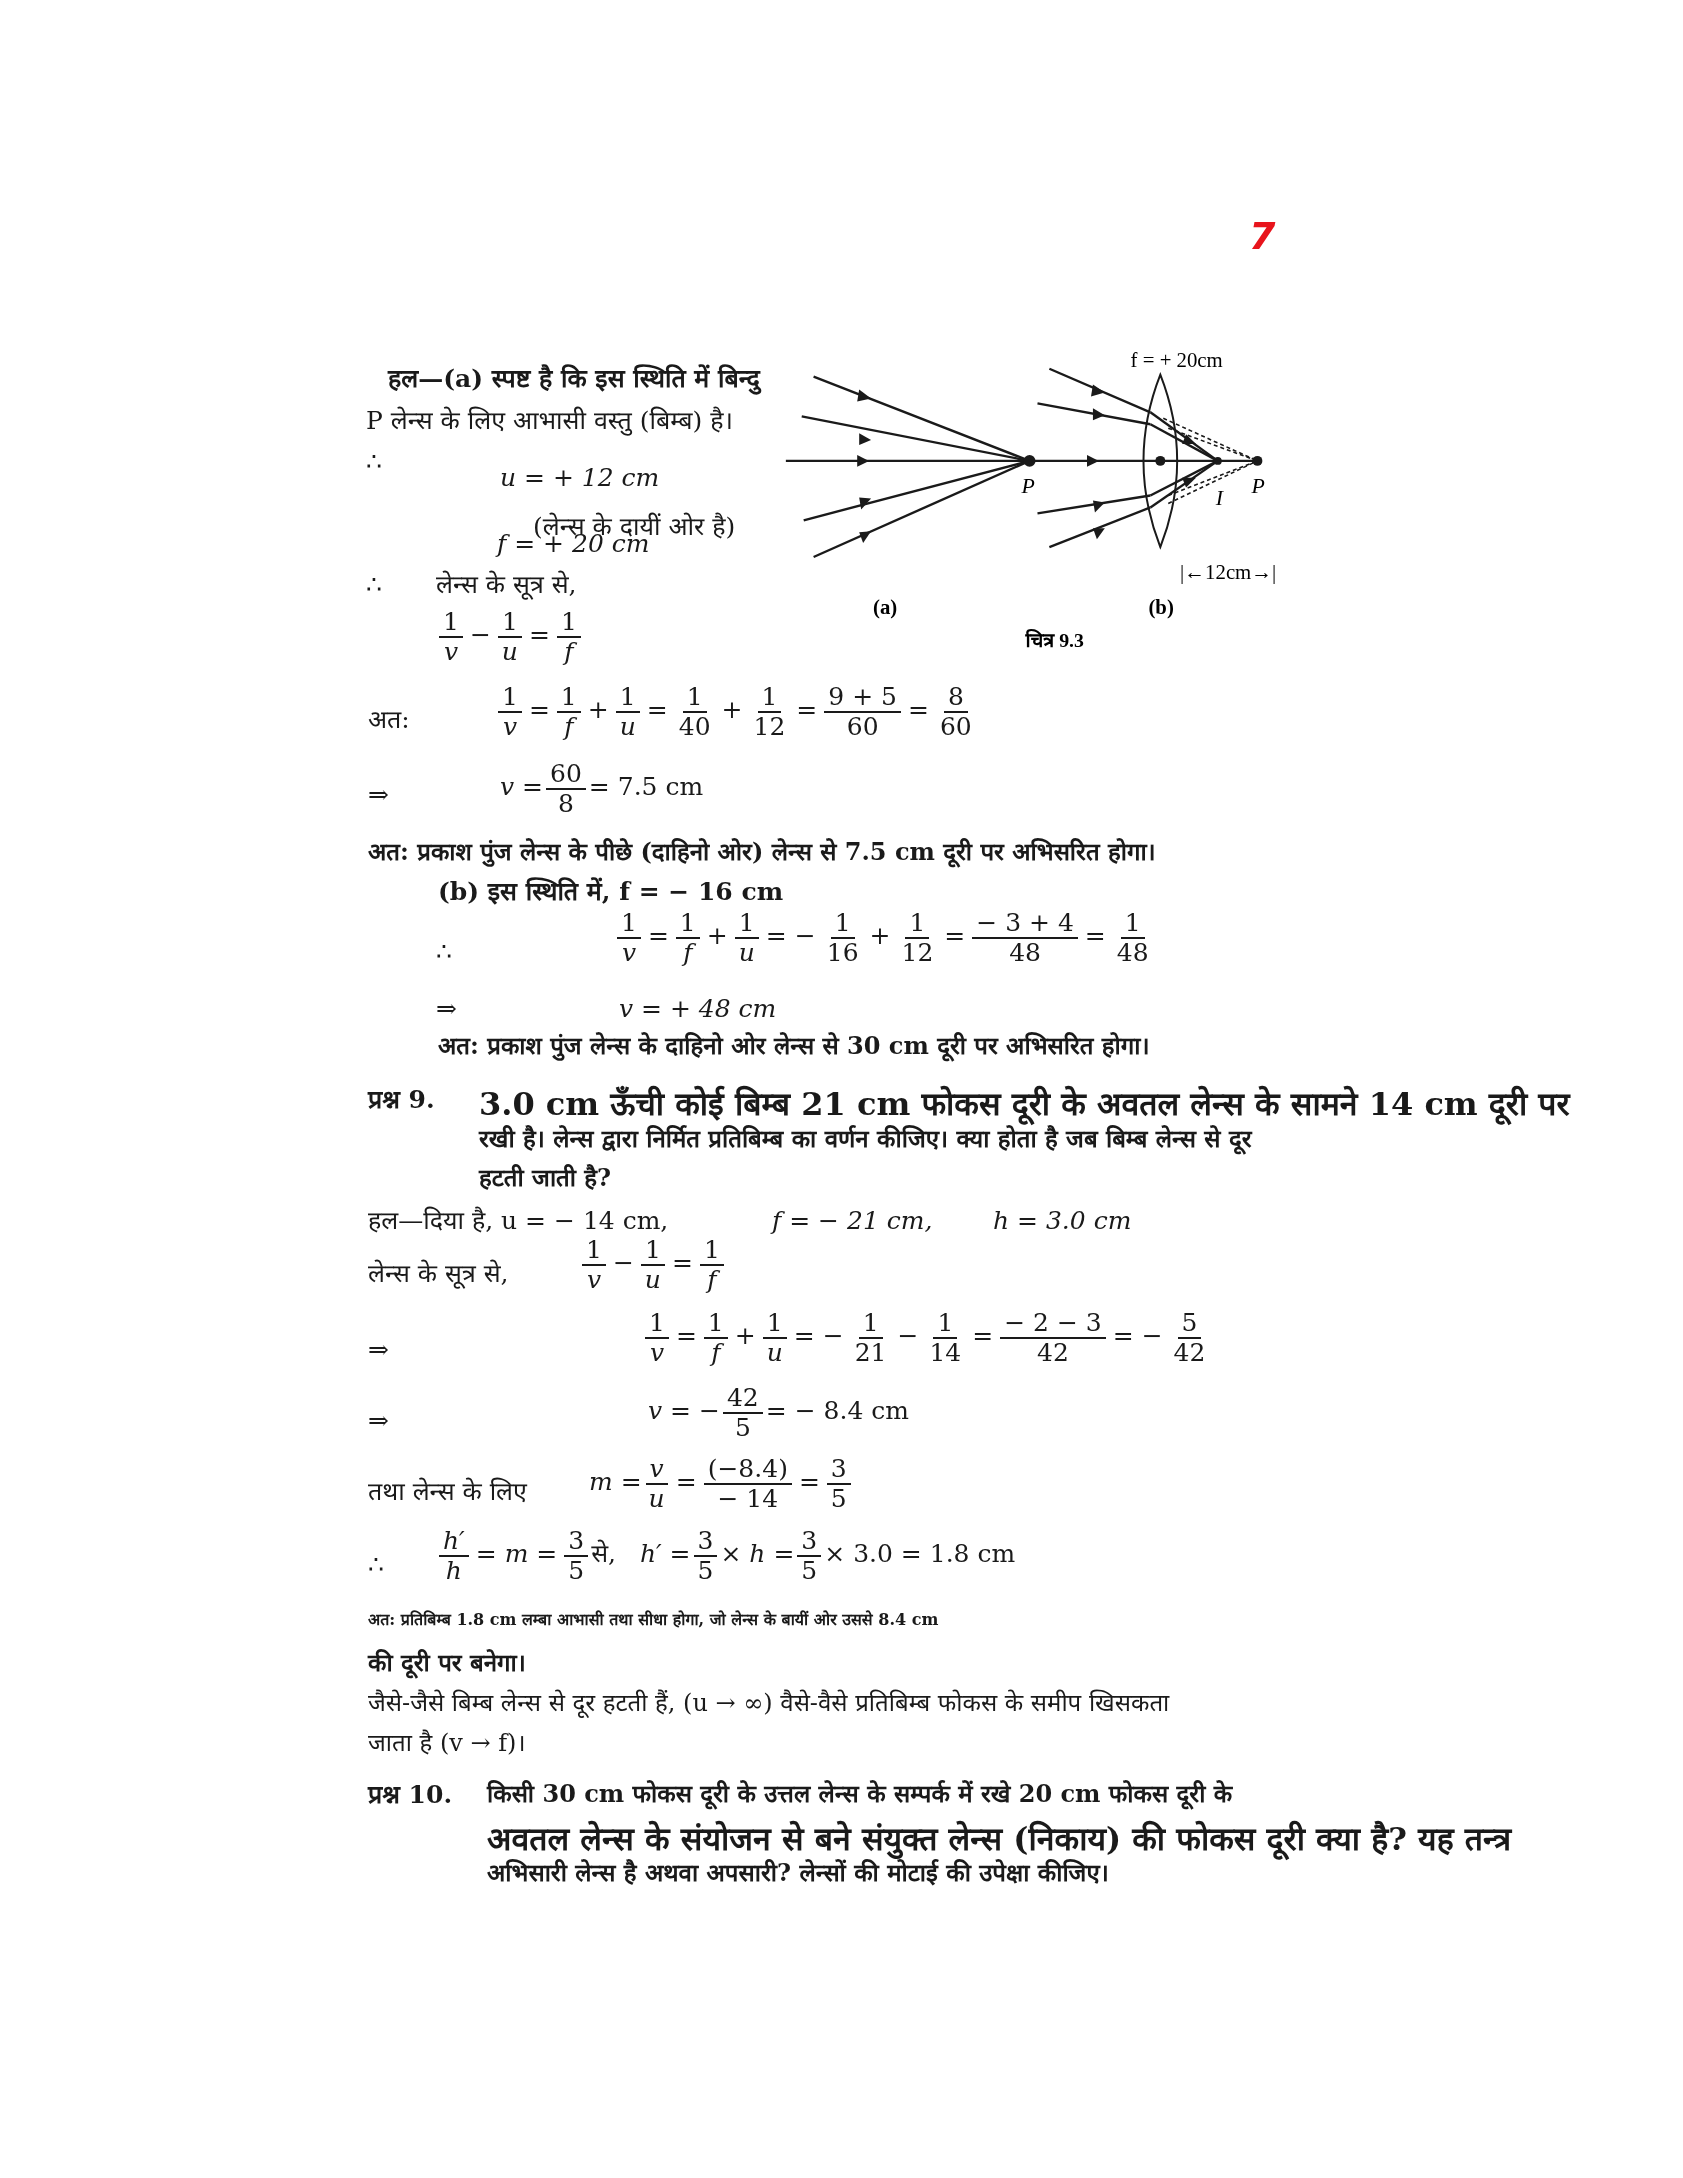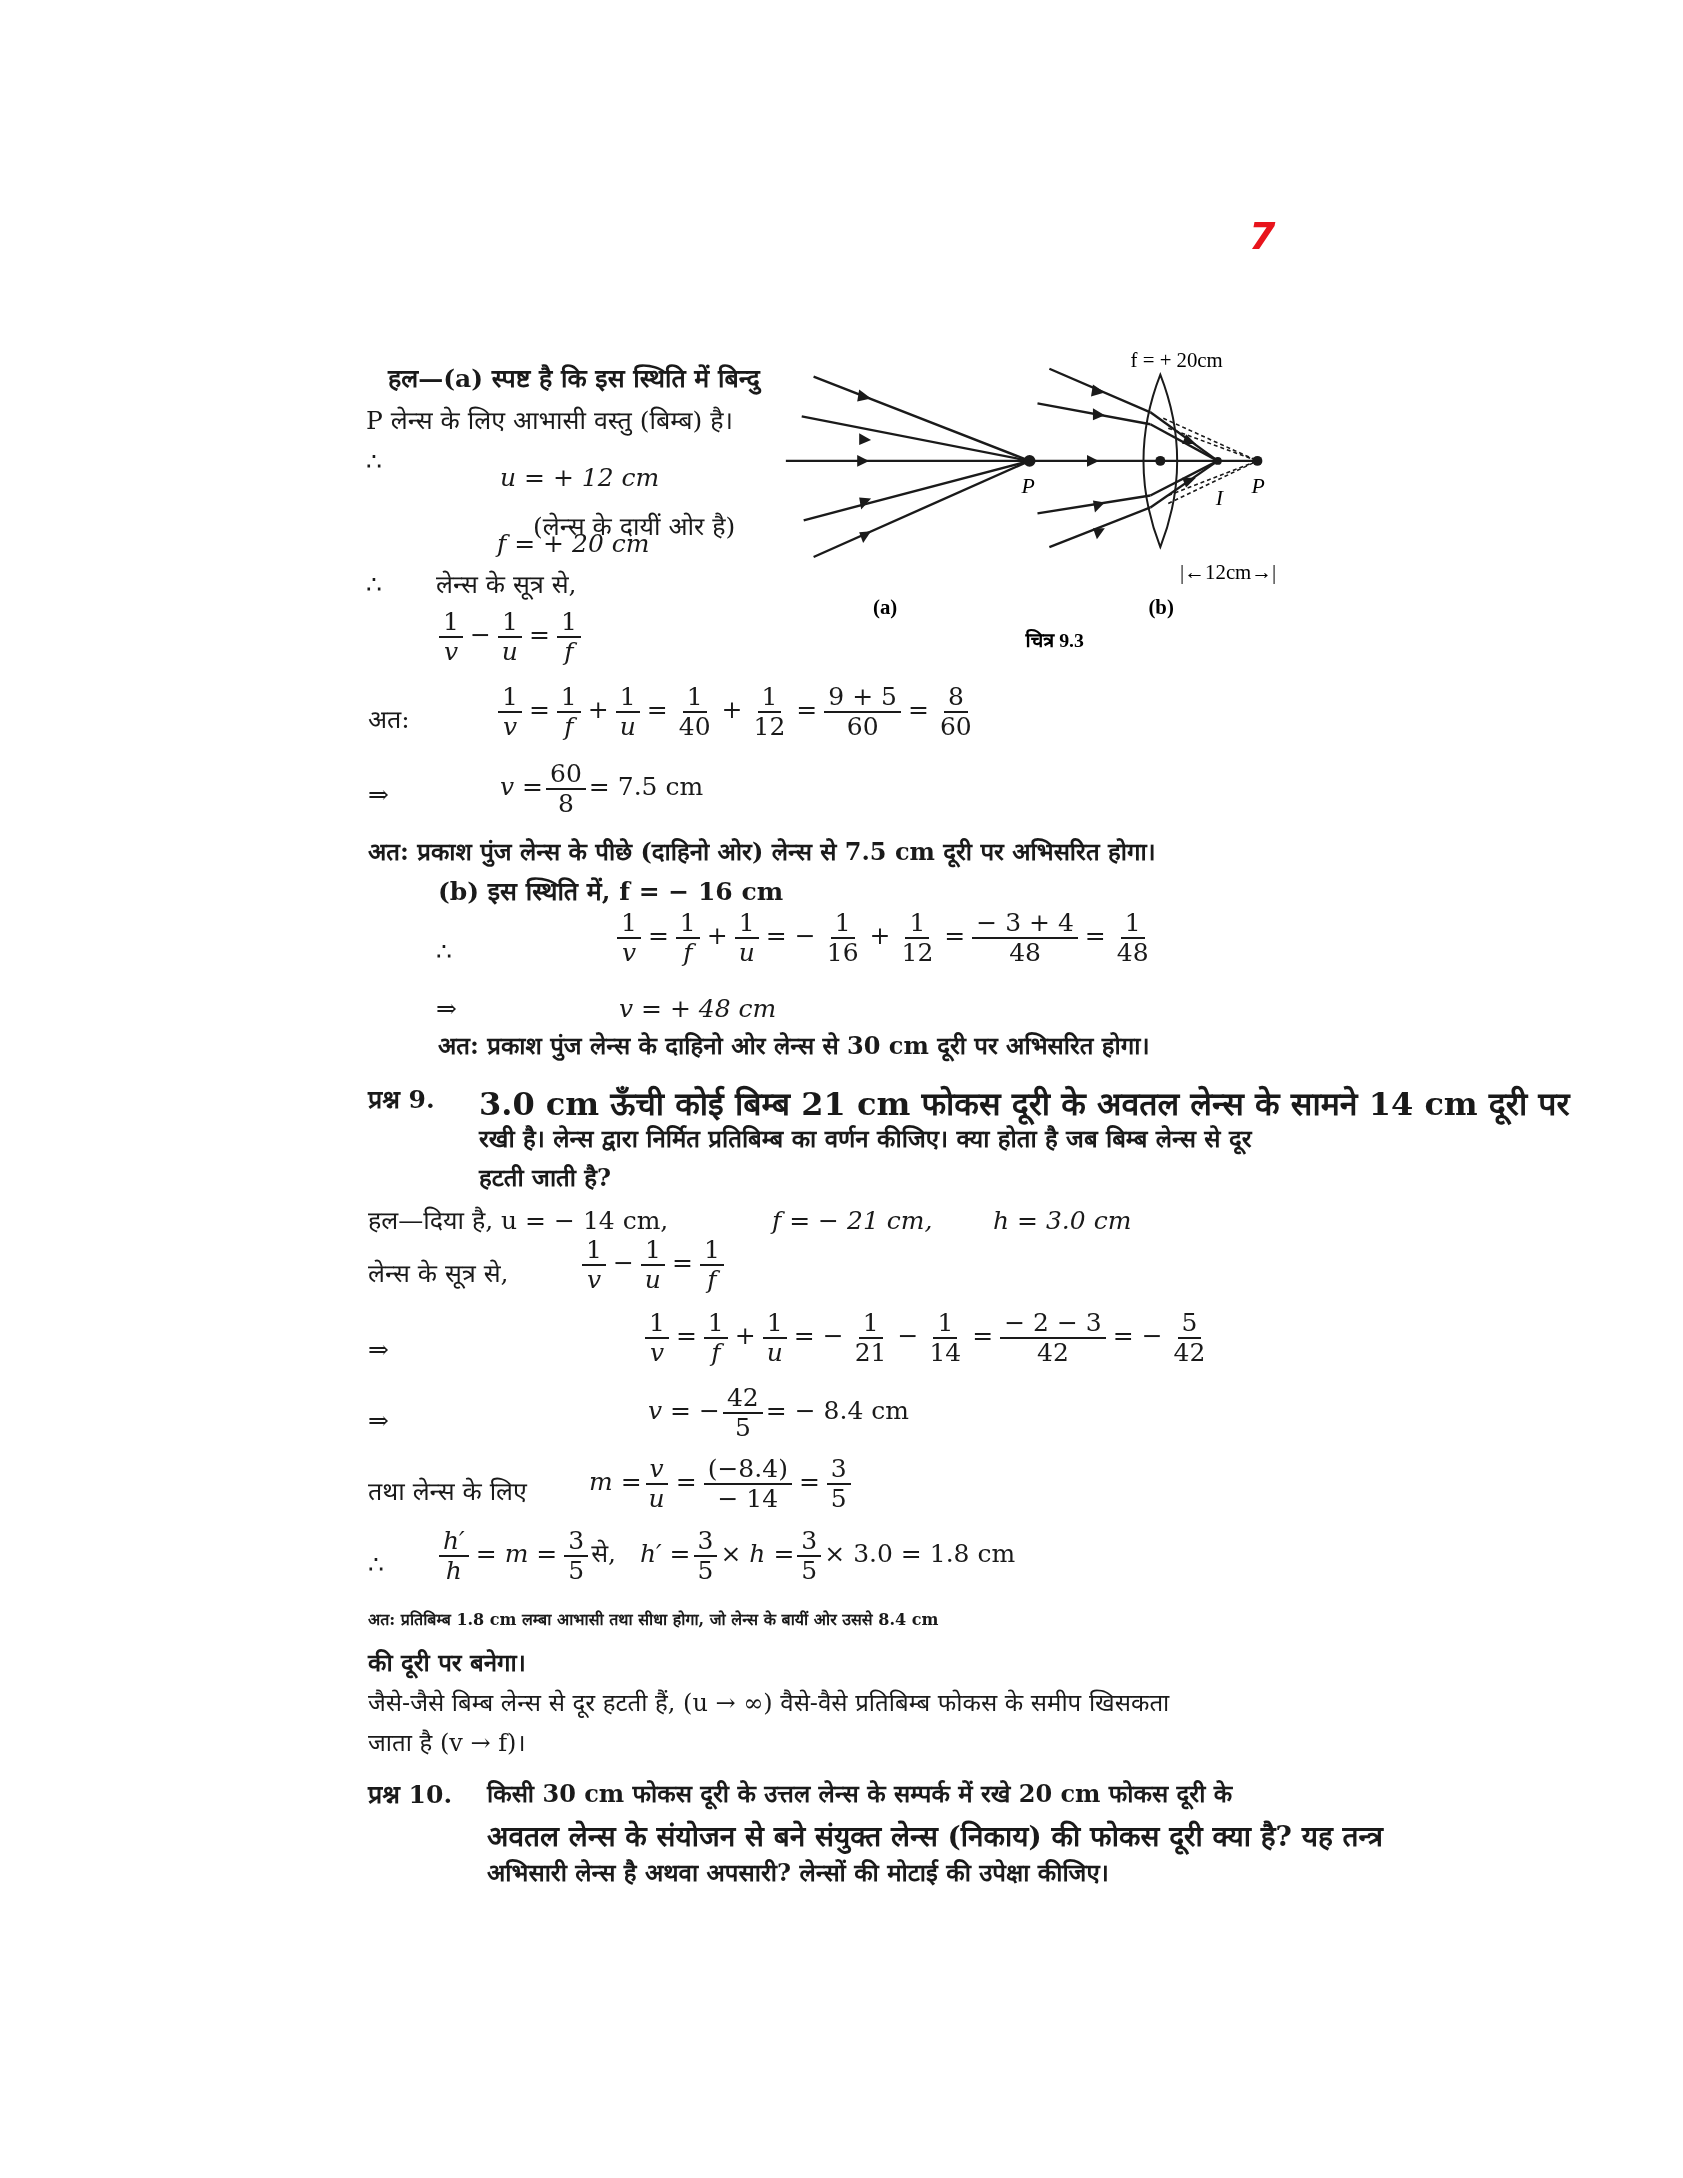--- a/index.html
+++ b/index.html
@@ -261,15 +261,15 @@
     </span><span>× 3.0 = 1.8 cm</span>
 </div>
 
 <div class="line bold" style="left:368px;top:1610px;font-size:16px;text-align:right;">अत: प्रतिबिम्ब 1.8 cm लम्बा आभासी तथा सीधा होगा, जो लेन्स के बायीं ओर उससे 8.4 cm</div>
 <div class="line bold" style="left:368px;top:1649px;font-size:24px;">की दूरी पर बनेगा।</div>
 <div class="line" style="left:368px;top:1689px;font-size:24px;">जैसे-जैसे  बिम्ब  लेन्स  से दूर हटती हैं, (u → ∞) वैसे-वैसे प्रतिबिम्ब फोकस के समीप खिसकता</div>
 <div class="line" style="left:368px;top:1729px;font-size:24px;">जाता है (v → f)।</div>
 
 <div class="line bold" style="left:368px;top:1780px;font-size:25px;">प्रश्न 10.</div>
 <div class="line bold" style="left:487px;top:1780px;font-size:24px;">किसी 30 cm फोकस दूरी के उत्तल लेन्स के सम्पर्क में रखे 20 cm फोकस दूरी के</div>
-<div class="line bold" style="left:487px;top:1820px;font-size:28px;">अवतल लेन्स के संयोजन से बने संयुक्त लेन्स (निकाय) की फोकस दूरी क्या है? यह तन्त्र</div>
+<div class="line bold" style="left:487px;top:1820px;font-size:32px;">अवतल लेन्स के संयोजन से बने संयुक्त लेन्स (निकाय) की फोकस दूरी क्या है? यह तन्त्र</div>
 <div class="line bold" style="left:487px;top:1859px;font-size:24px;">अभिसारी लेन्स है अथवा अपसारी? लेन्सों की मोटाई की उपेक्षा कीजिए।</div>
 
 
 </body></html>

